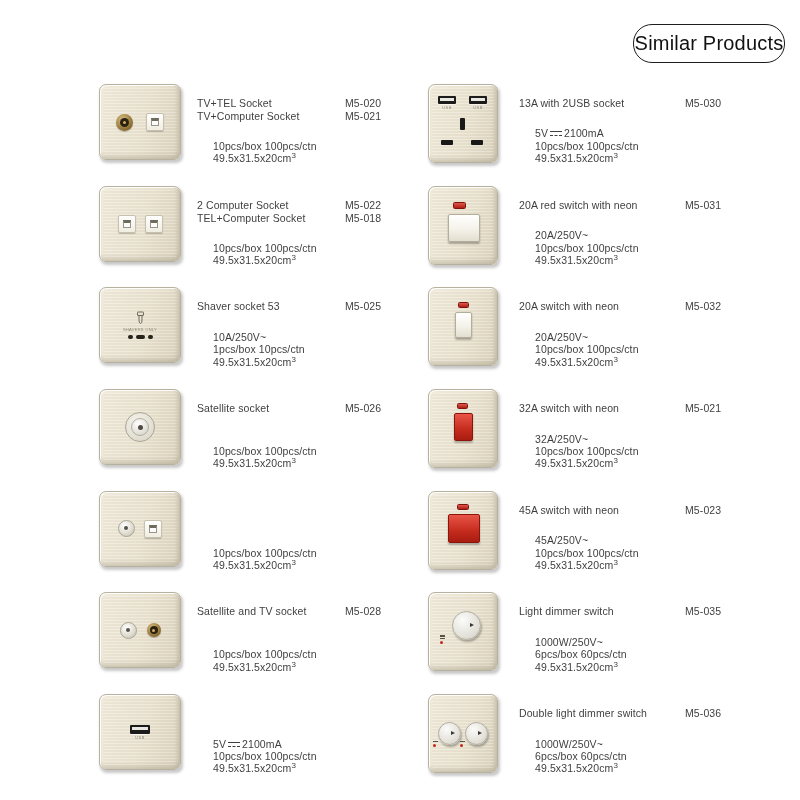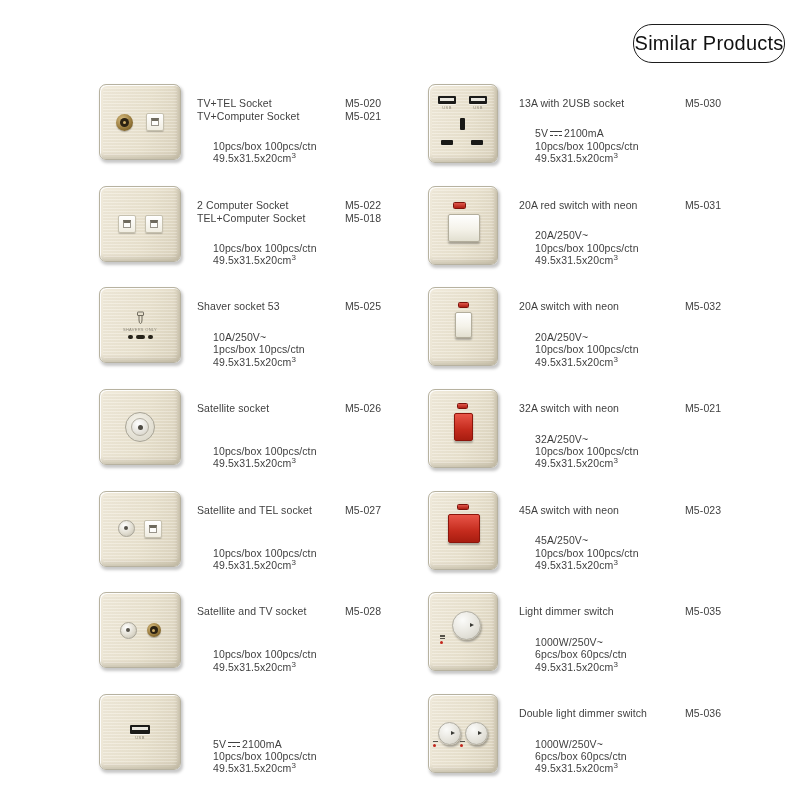--- a/index.html
+++ b/index.html
@@ -200,23 +200,20 @@
               <span class="satc">
                 <i class="pin"></i>
               </span>
               <span class="jack">
                 <i class="hole"></i>
               </span>
             </span>
           </div>
     </div>
     <div class="info">
-      <div class="titles">
-            <div class="title-line"><span>Satellite and TEL socket</span><span class="model">M5-027</span></div>
-          </div>
       <div class="specs">
             <div class="spec-line">10pcs/box 100pcs/ctn</div>
             <div class="spec-line">49.5x31.5x20cm<sup>3</sup></div>
           </div>
     </div>
   </div>
 
   <div class="row">
     <div class="plate">
       <div class="plate-face">

